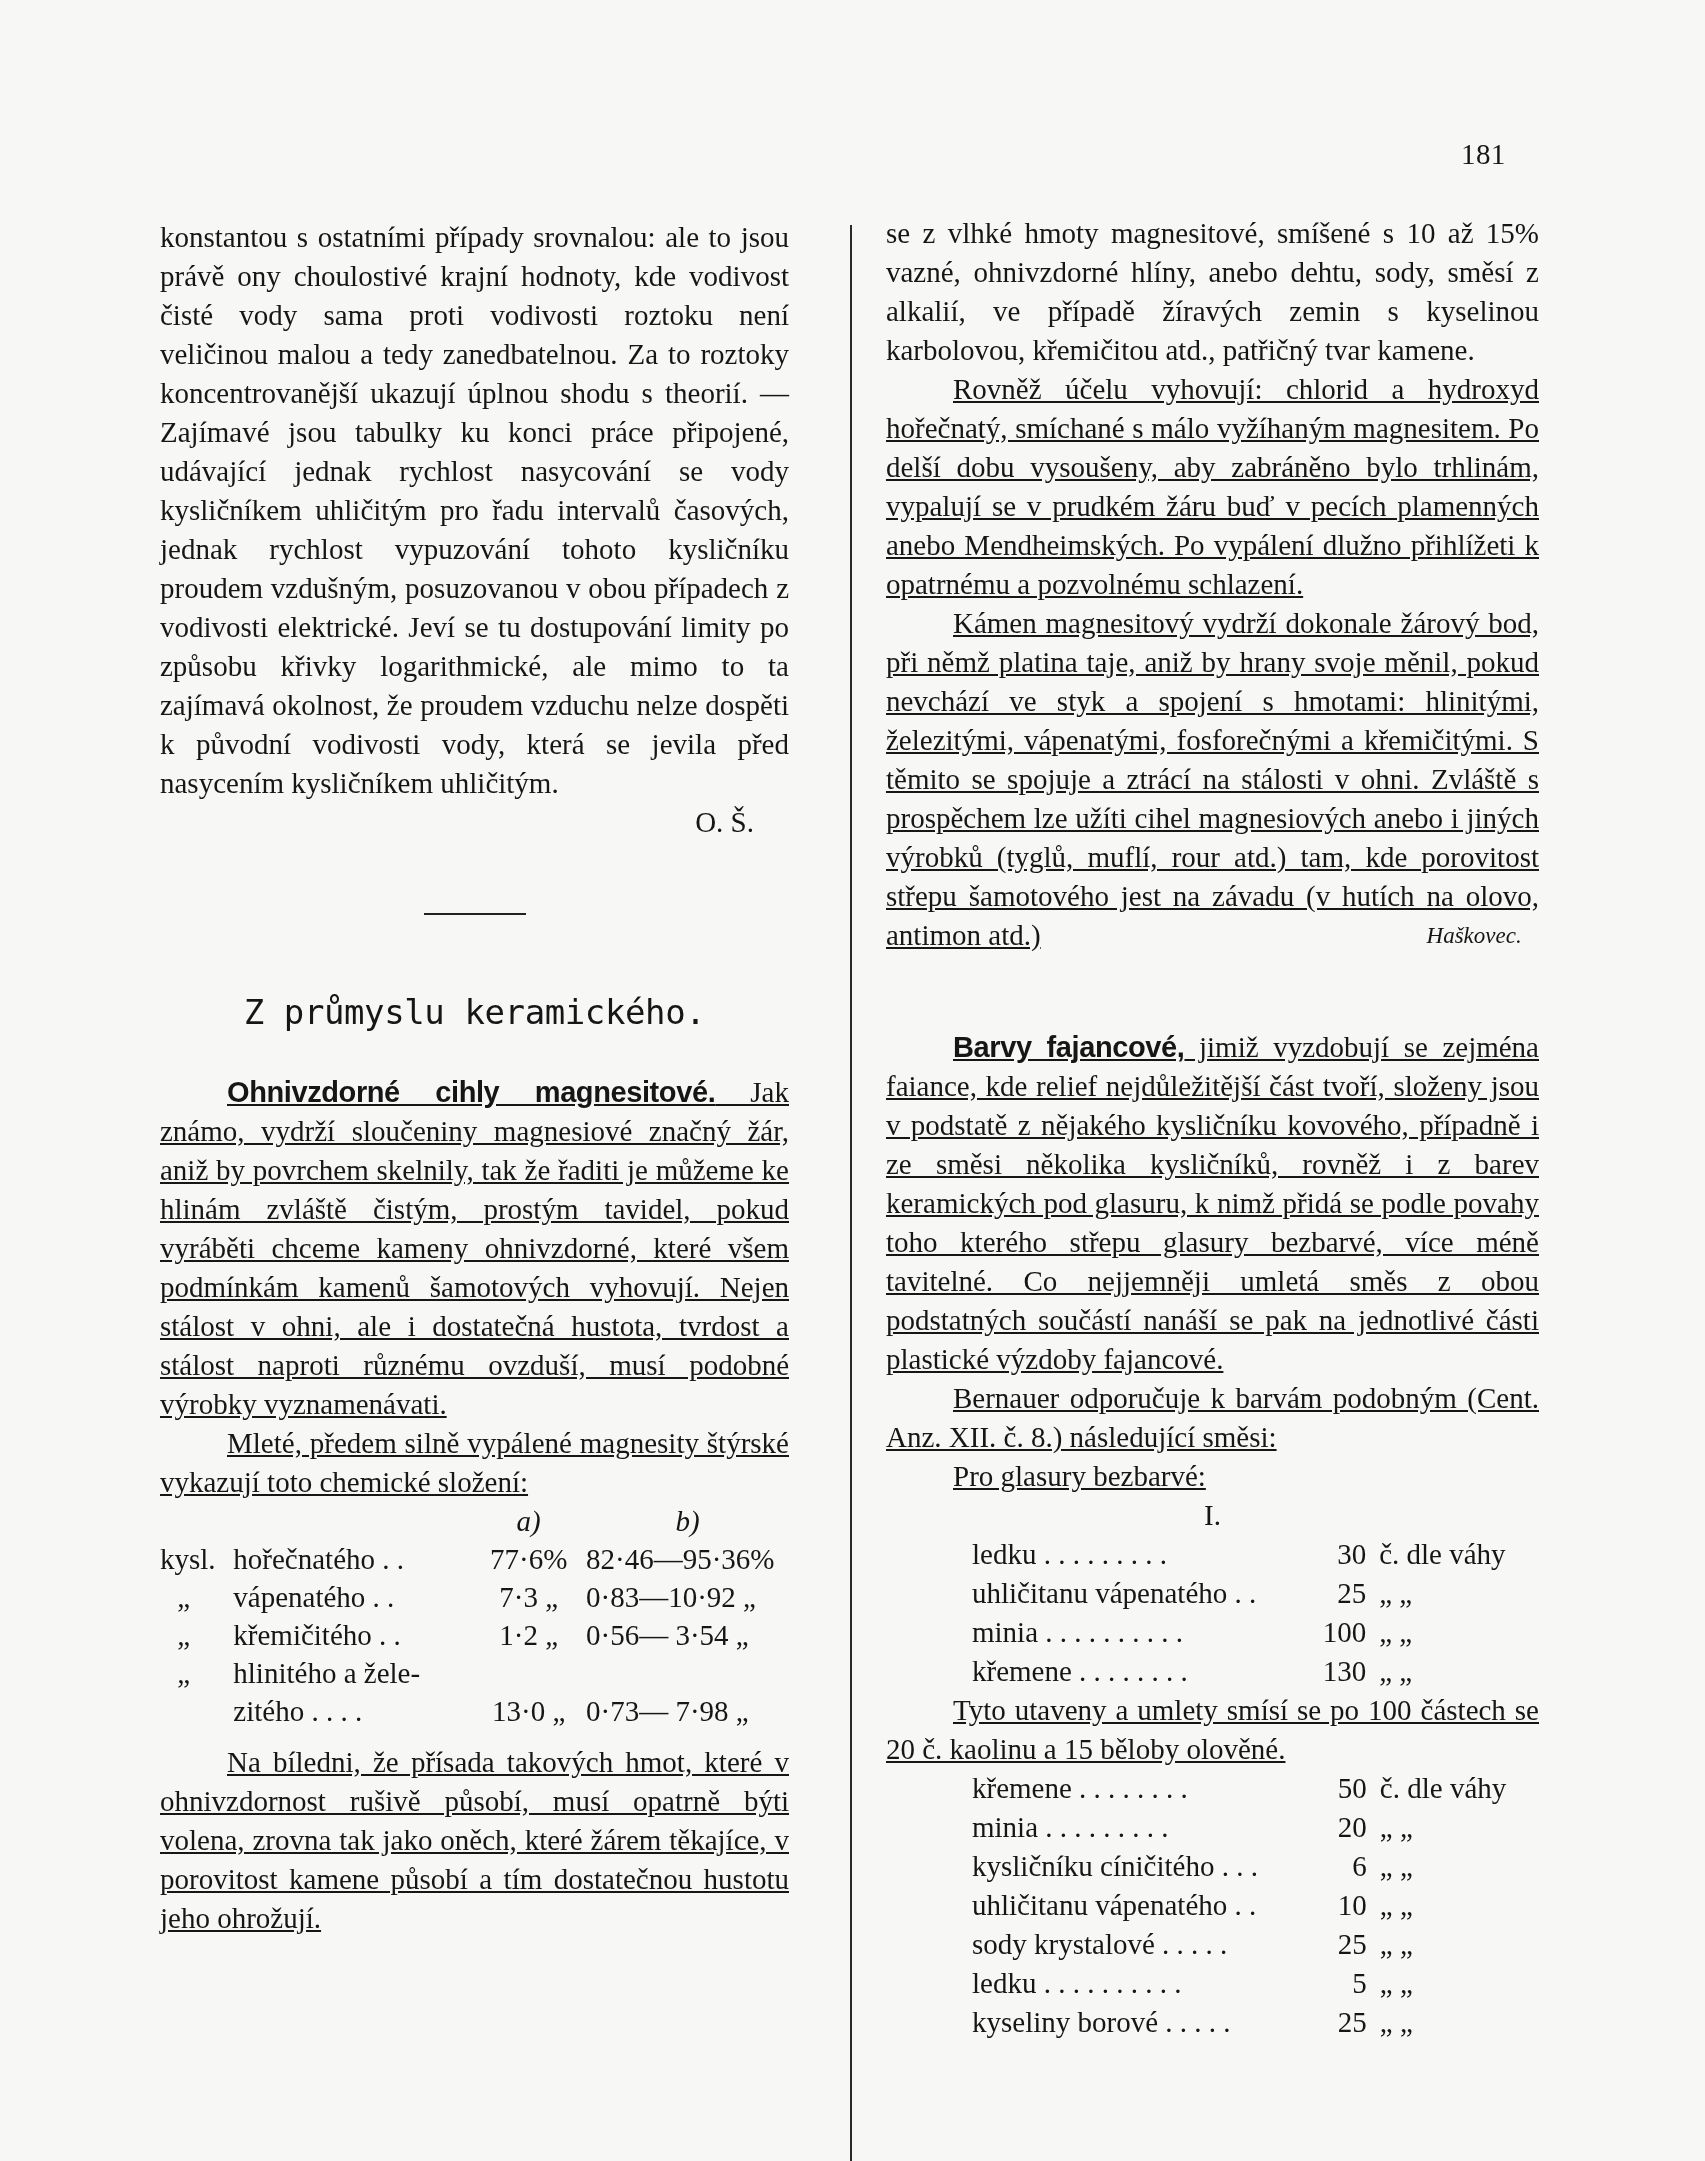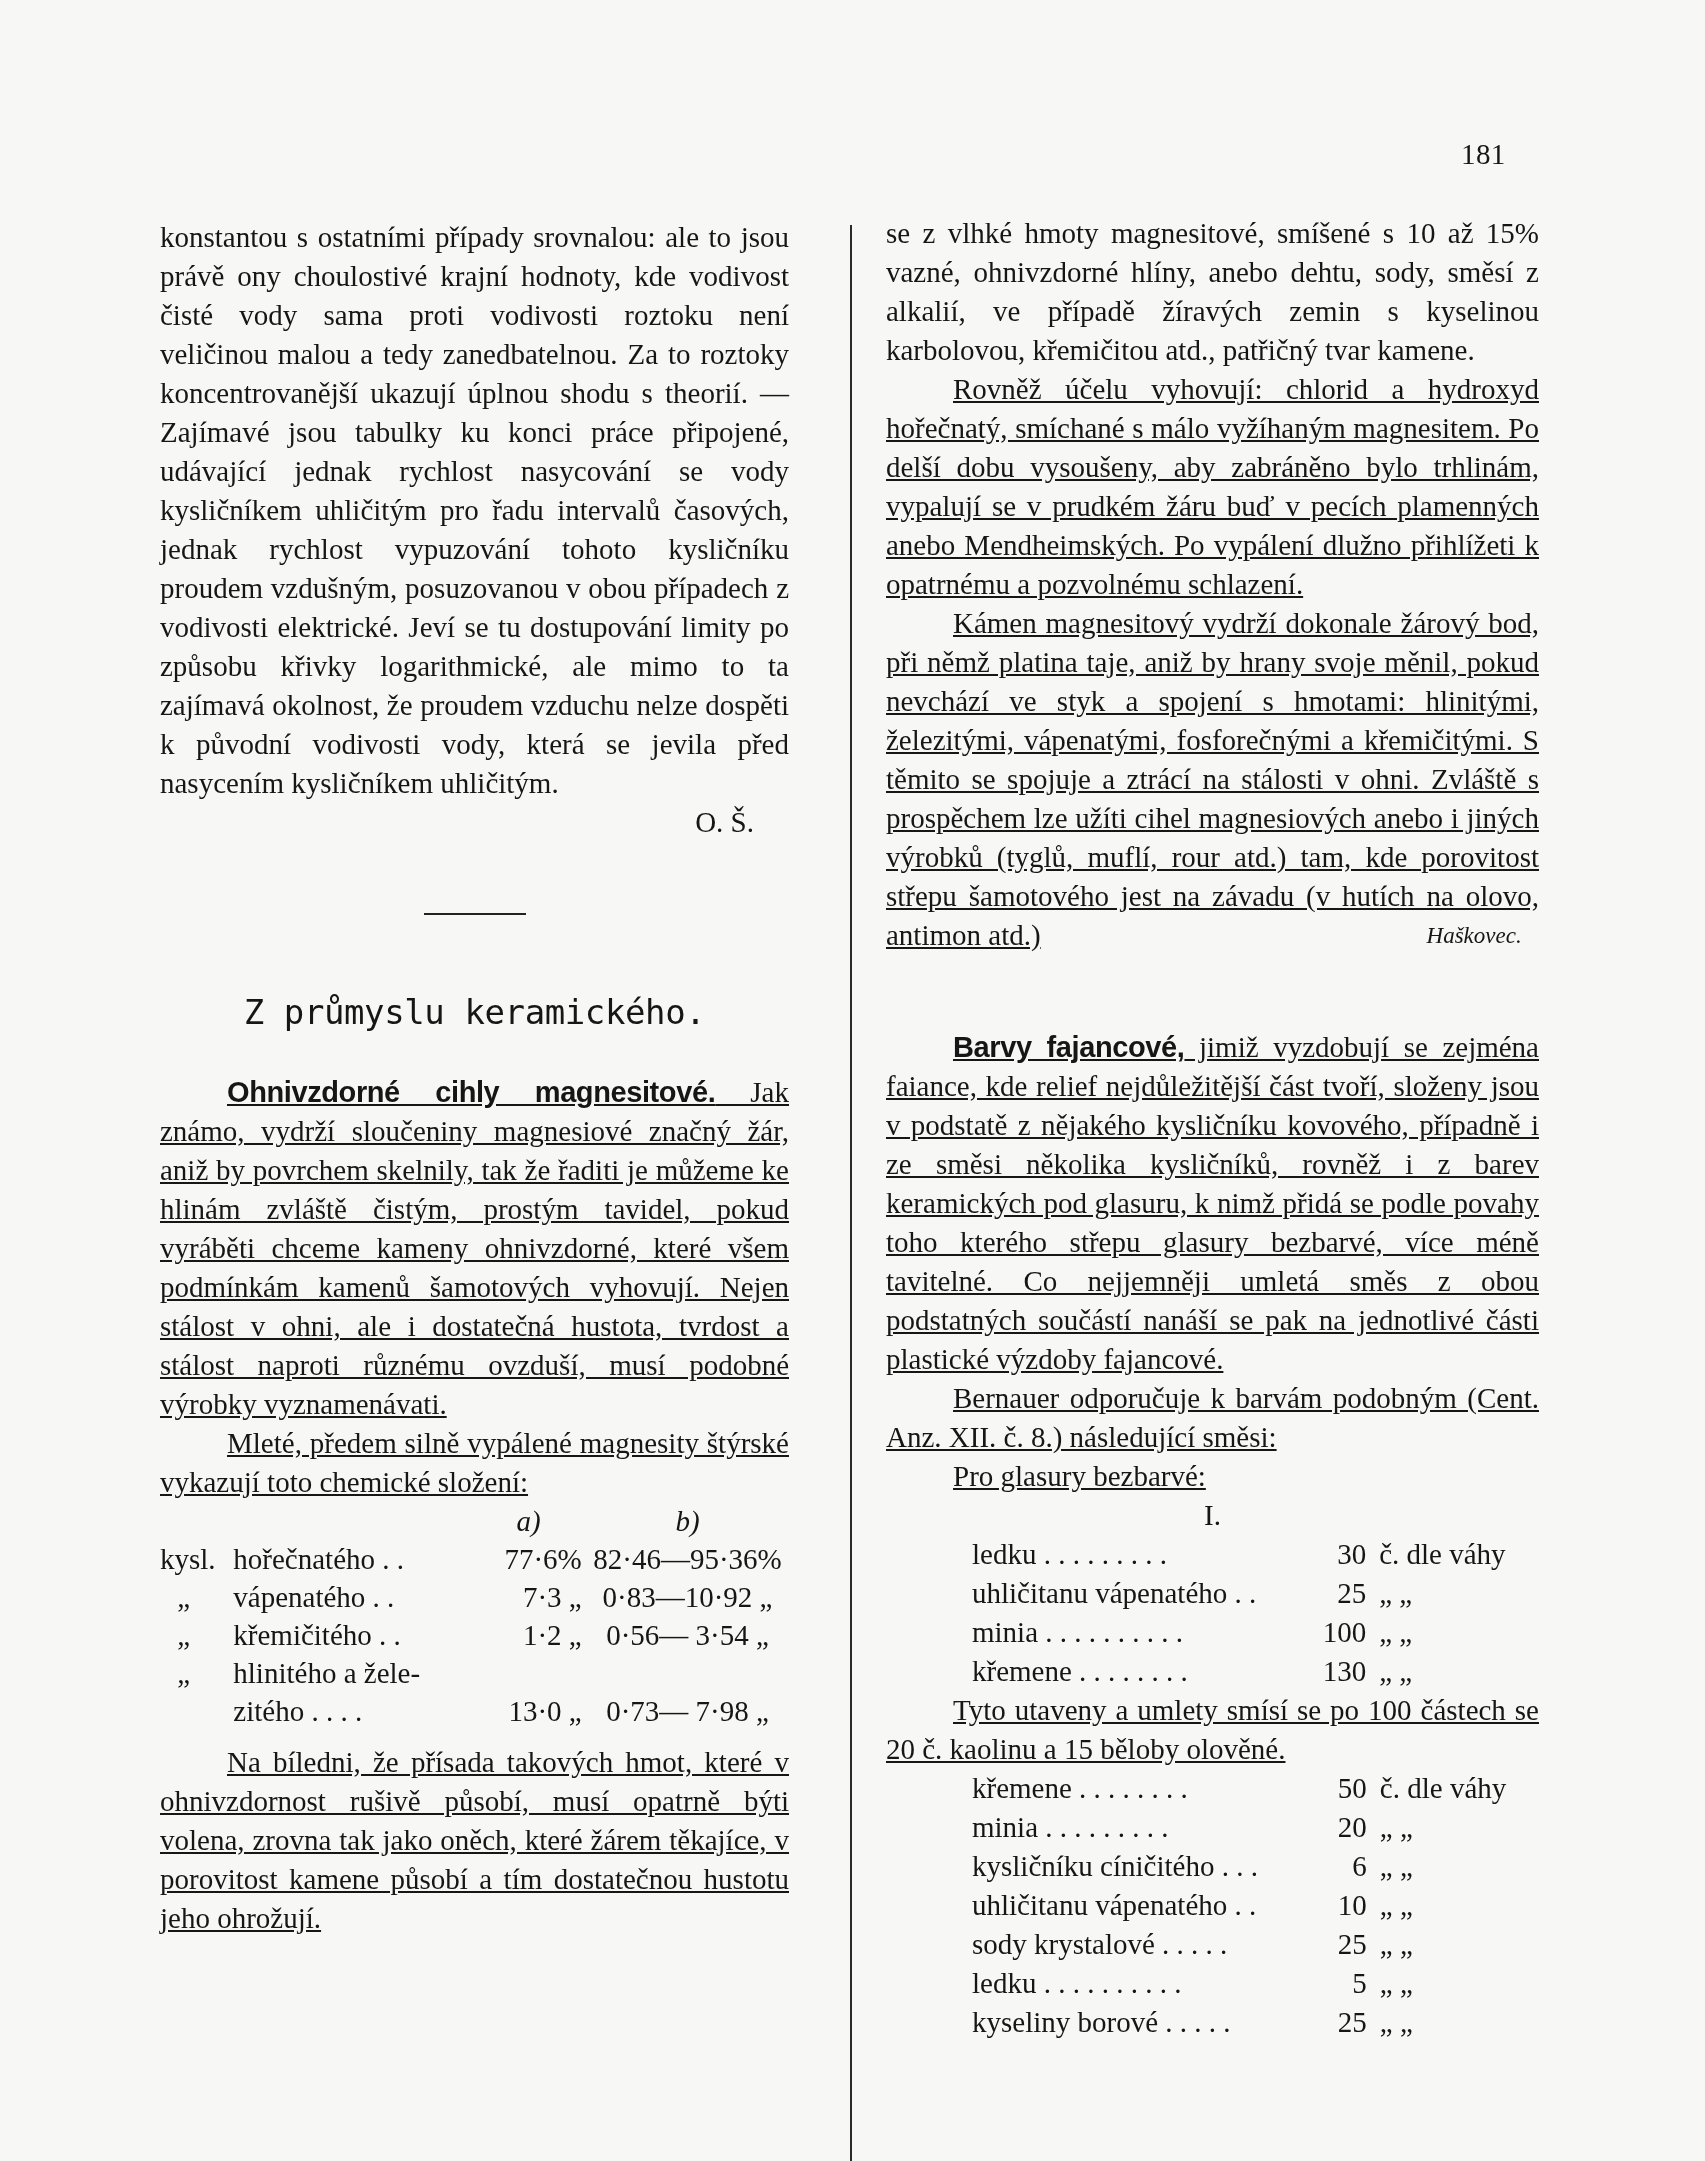--- a/index.html
+++ b/index.html
@@ -35,22 +35,22 @@
   }
   .section-title {
     text-align: center; font-family: "DejaVu Sans Mono", "Liberation Mono", monospace;
     font-size: 34px; margin-bottom: 41px; letter-spacing: -0.4px;
   }
   .lead { font-family: "Liberation Sans", sans-serif; font-weight: bold; letter-spacing: -0.4px; }
   .table-comp { width: 100%; border-collapse: collapse; font-size: 29px; line-height: 38px; }
   .table-comp td { padding: 0; vertical-align: top; white-space: nowrap; }
   .tc-prefix { width: 56px; }
   .tc-name { }
-  .tc-a { text-align: right; width: 106px; padding-right: 4.3px !important; }
-  .tc-b { text-align: center; width: 203px; }
+  .tc-a { text-align: center; width: 106px; padding-right: 4.3px !important; }
+  .tc-b { text-align: left; width: 203px; }
   .col-head { font-style: italic; text-align: center; }
   .roman { text-align: center; margin: 0; }
   .recipe { margin-left: 86px; width: 562px; border-collapse: collapse; font-size: 29px; line-height: 39px; }
   .recipe td { padding: 0; white-space: nowrap; }
   .r-name { }
   .r-val { text-align: right; width: 52px; }
   .r-unit { padding-left: 13px !important; }
   .gap-s { height: 13px; }
   .gap-m { height: 73px; }
 </style>

